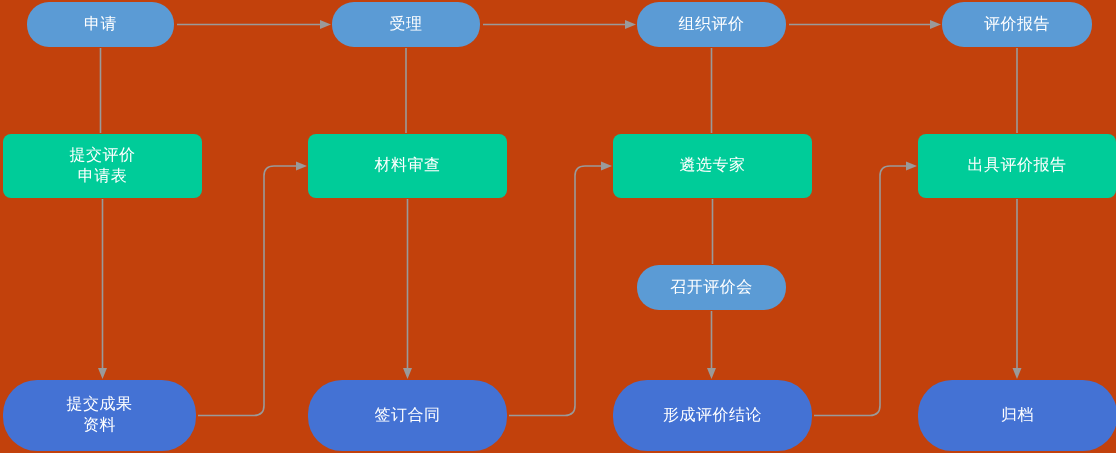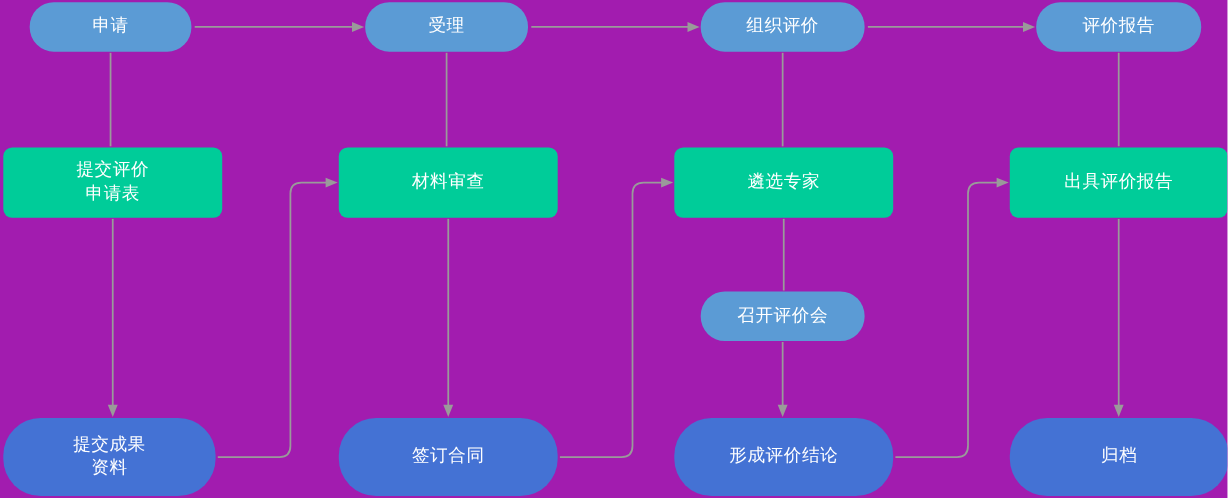--- a/index.html
+++ b/index.html
@@ -7,21 +7,21 @@
     padding: 0;
     background: #ffffff;
   }
   body {
     font-family: "Liberation Sans", "DejaVu Sans", sans-serif;
   }
   #flow-wrap {
     position: relative;
     width: 1116px;
     height: 453px;
-    background: #a21caf;
+    background: #c2410c;
     overflow: hidden;
   }
   #flow-svg {
     position: absolute;
     left: 0;
     top: 0;
     width: 1116px;
     height: 453px;
     display: block;
   }

